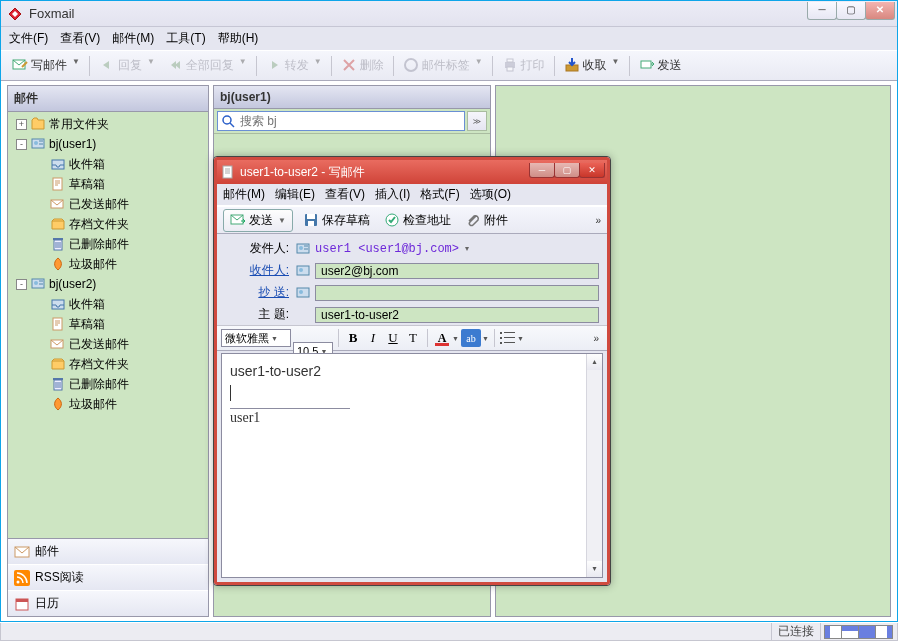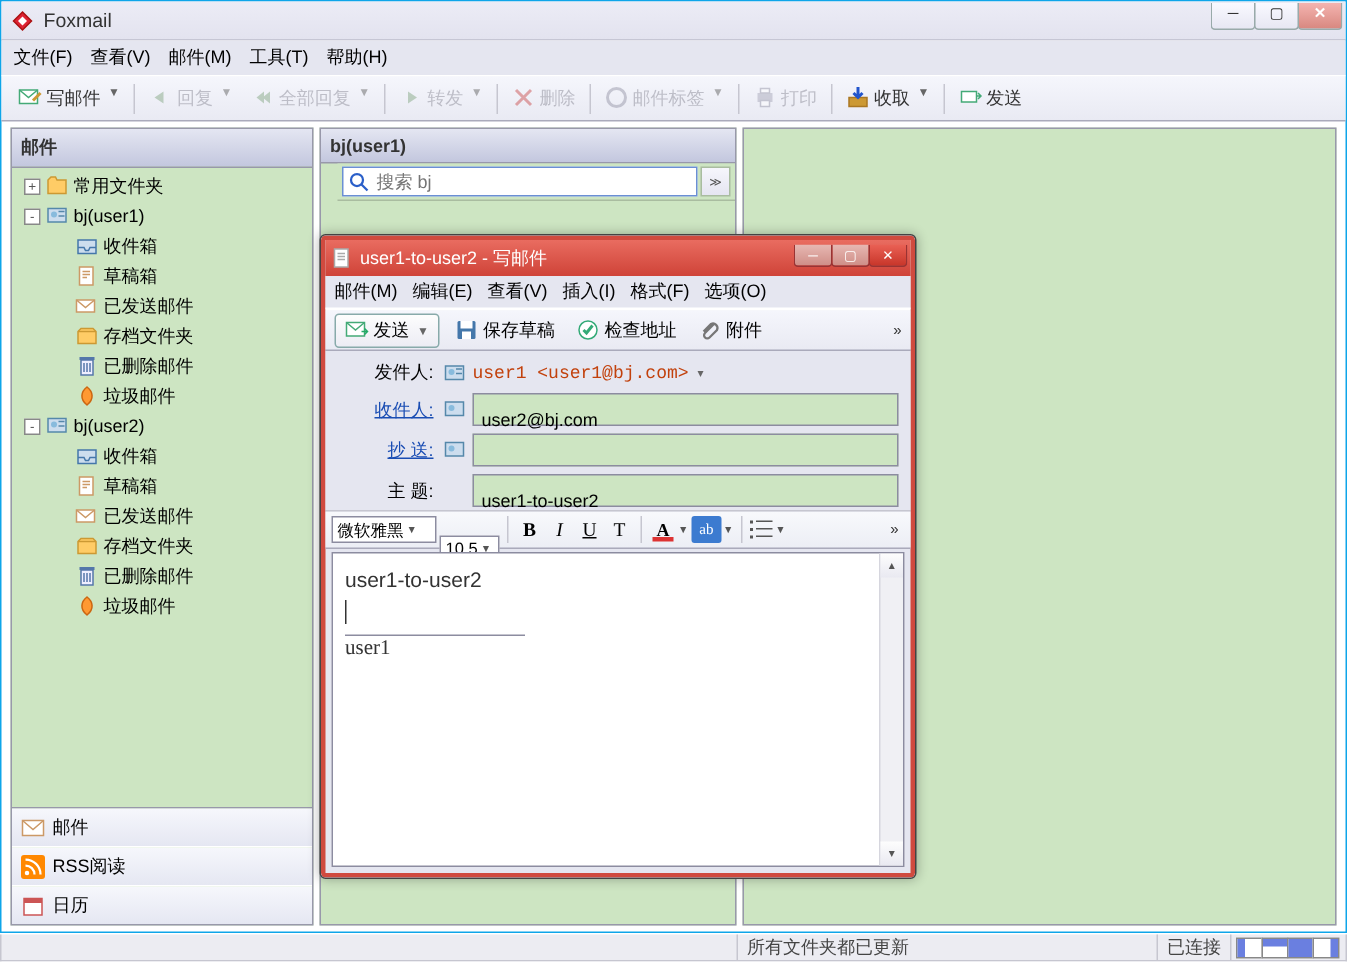--- a/index.html
+++ b/index.html
@@ -40,21 +40,21 @@
 .tnode .lbl { color:#000; }
 .ind1 { padding-left:8px; }
 .ind2 { padding-left:28px; }
 .bottom-tabs { border-top:1px solid #9898aa; }
 .btab { display:flex; align-items:center; gap:5px; padding:4px 6px; background:linear-gradient(#f6f7fc,#e5e7f2); border-top:1px solid #fff;}
 .btab:first-child { border-top:none;}
 
 
 .listpane { flex:0 0 278px; border:1px solid #9898aa; margin:4px 0 4px 4px; display:flex; flex-direction:column; background:#cde5c2; }
 .listpane .hdr { background:linear-gradient(#e4e6f2,#c3c7de); padding:4px 6px; font-weight:bold; color:#333; border-bottom:1px solid #9898aa;}
-.search-row { display:flex; align-items:center; padding:2px 3px; gap:2px; background:#cde5c2; border-bottom:1px solid #a9bca0;margin-left:11px;}
+.search-row { display:flex; align-items:center; padding:2px 3px; gap:2px; background:#cde5c2; border-bottom:1px solid #a9bca0;}
 .search-box { flex:1; display:flex; align-items:center; border:1px solid #6a8fd4; background:#fff; height:20px;}
 .search-box .si { margin:0 3px; color:#2a5fc9;}
 .search-box input { border:none; outline:none; flex:1; font-size:12px; color:#888;}
 .search-opt { width:20px; height:20px; border:1px solid #a9bca0; background:linear-gradient(#f6f6fc,#e5e5f1); display:flex; align-items:center; justify-content:center; color:#555; font-size:8px;}
 .listbody { flex:1; }
 
 
 .preview { flex:1; border:1px solid #9898aa; margin:4px 6px 4px 4px; background:#cde5c2; }
 
 .status { position:absolute; left:0; bottom:0; height:18px; width:898px; border:1px solid #c6c6d0; border-top:none; background:#ececf2; display:flex; align-items:center;}
@@ -81,22 +81,22 @@
 .c-toolbar { height:28px; display:flex; align-items:center; gap:6px; padding:0 6px; background:linear-gradient(#f5f6fc,#e9eaf3); border-top:1px solid #fff; border-bottom:1px solid #aab;}
 .c-tbtn { display:flex; align-items:center; gap:3px; padding:2px 4px;}
 .c-tbtn.primary { border:1px solid #8aa; border-radius:3px; background:linear-gradient(#fdfdfd,#ececf4); padding:2px 6px;}
 .c-toolbar .over { margin-left:auto; color:#333; font-size:10px;}
 
 .fields { padding:6px 8px 2px 8px; background:#e5e6f0; display:grid; grid-template-columns:70px 1fr; row-gap:5px; align-items:center;}
 .flabel { text-align:right; color:#000; padding-right:6px;}
 .flabel.lnk { color:#1a4db3; text-decoration:underline;}
 .fval { display:flex; align-items:center; gap:4px;}
 .sender-badge { display:flex; align-items:center; gap:4px; background:#e5e6f0;}
-.sender-badge .txt { font-family:"Courier New",monospace; color:#c2410c;}
-.finput { flex:1; height:16px; border:1px solid #8c8ca0; background:#cde5c2; padding:10px 5px; font-family:"Courier New",monospace; color:#000;}
+.sender-badge .txt { font-family:"Courier New",monospace; color:#6d28d9;}
+.finput { flex:1; height:16px; border:1px solid #8c8ca0; background:#cde5c2; padding:0 5px; font-family:"Courier New",monospace; color:#000;}
 .finput.empty { }
 
 .fmt-bar { height:26px; display:flex; align-items:center; gap:2px; padding:0 4px; border-top:1px solid #c6c6d0; border-bottom:1px solid #aab; background:linear-gradient(#f8f9fc,#eceef5);}
 .fcombo { height:18px; border:1px solid #8c8ca0; background:#fff; display:flex; align-items:center; padding:0 3px; gap:2px;}
 .fcombo .v { font-size:11px;}
 .fcombo .arr { font-size:7px; color:#555;}
 .fsep { width:1px; height:18px; background:#c6c6d0; margin:0 3px;}
 .fbtn { width:18px; height:18px; display:flex; align-items:center; justify-content:center; font-family:"Times New Roman",serif;}
 .fbtn.B { font-weight:bold; font-size:13px;}
 .fbtn.I { font-style:italic; font-size:13px;}
@@ -427,21 +427,20 @@
       </div>
       <div class="listbody"></div>
     </div>
 
     <div class="preview"></div>
   </div>
 </div>
 
 <div class="status">
   <div class="spacer"></div>
-  <div class="seg" style="width:280px;">所有文件夹都已更新</div>
   <div class="seg">已连接</div>
   <div class="layout-btns">
     <div class="lbtn">
         <div class="inner" style="left:0;top:0;bottom:0;width:5px;"></div>
       </div>
     <div class="lbtn">
         <div class="inner" style="left:0;top:0;right:0;height:5px;"></div>
       </div>
     <div class="lbtn">
         <div class="inner" style="left:0;top:0;bottom:0;right:0;"></div>

